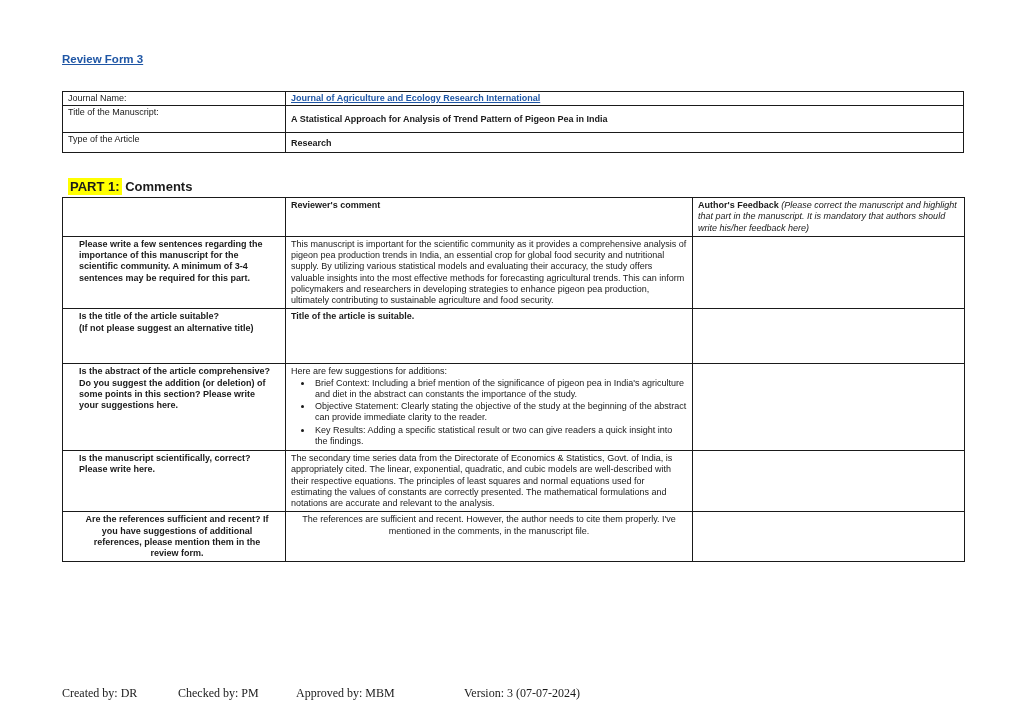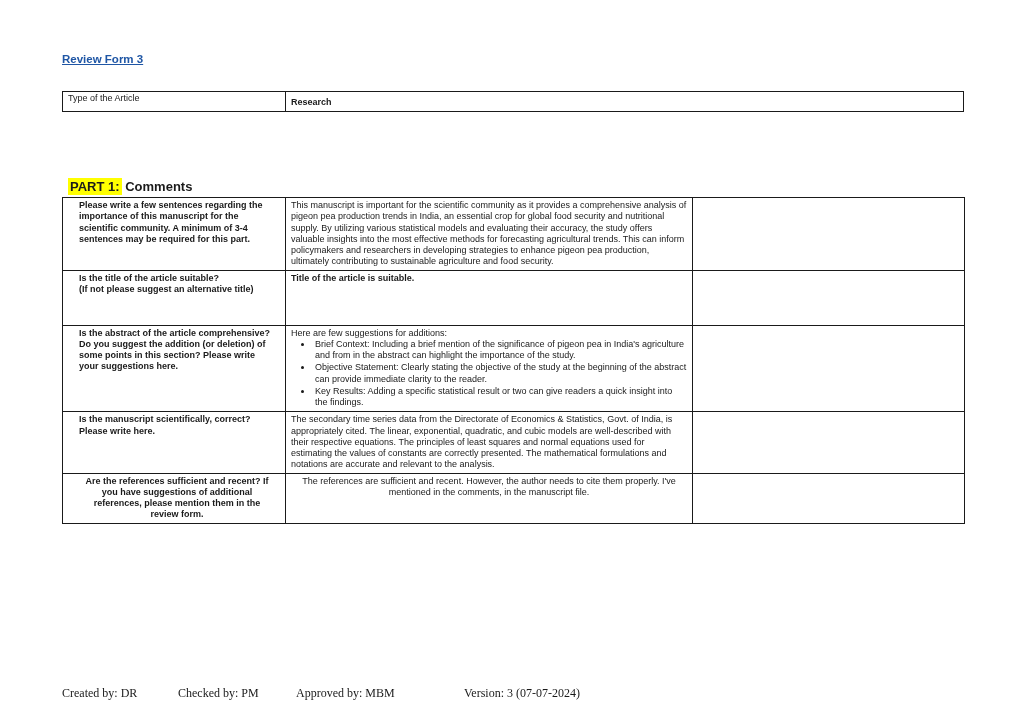--- a/index.html
+++ b/index.html
@@ -62,55 +62,71 @@
   .f-approved { left: 296px; }
   .f-version  { left: 464px; }
 </style>
 </head>
 <body>
 
 <div class="doc-title">Review Form 3</div>
 
 <table class="meta-table">
   <tbody>
+      <tr class="r1">
+    <td class="lbl">Journal Name:</td>
+    <td class="val"><a href="#">Journal of Agriculture and Ecology Research International</a></td>
+  </tr>
+  <tr class="r3">
+    <td class="lbl">Title of the Manuscript:</td>
+    <td class="val">A Statistical Approach for Analysis of Trend Pattern of Pigeon Pea in India</td>
+  </tr>
   <tr class="r4">
     <td class="lbl">Type of the Article</td>
     <td class="val">Research</td>
   </tr>
 </tbody>
   </table>
 
 <div class="part-heading">
   <span class="hl">PART 1:</span><span> Comments</span>
 </div>
 
 <table class="main-table">
   <colgroup>
     <col style="width:223px">
       <col style="width:407px">
       <col style="width:272px">
   </colgroup>
   <tbody>
+      <tr class="head rh">
+    <td></td>
+    <td>Reviewer's comment</td>
+    <td>
+      <span>Author's Feedback</span>
+      <span class="note">(Please correct the manuscript and highlight that part in the manuscript. It is mandatory that authors should write his/her feedback here)</span>
+    </td>
+  </tr>
   <tr class="rr0">
     <td class="q">Please write a few sentences regarding the importance of this manuscript for the scientific community. A minimum of 3-4 sentences may be required for this part.</td>
     <td>This manuscript is important for the scientific community as it provides a comprehensive analysis of pigeon pea production trends in India, an essential crop for global food security and nutritional supply. By utilizing various statistical models and evaluating their accuracy, the study offers valuable insights into the most effective methods for forecasting agricultural trends. This can inform policymakers and researchers in developing strategies to enhance pigeon pea production, ultimately contributing to sustainable agriculture and food security.</td>
     <td></td>
   </tr>
   <tr class="rr1">
     <td class="q">Is the title of the article suitable?
 (If not please suggest an alternative title)</td>
     <td class="bold-answer">Title of the article is suitable.</td>
     <td></td>
   </tr>
   <tr class="rr2">
     <td class="q">Is the abstract of the article comprehensive? Do you suggest the addition (or deletion) of some points in this section? Please write your suggestions here.</td>
     <td>
       <div>Here are few suggestions for additions:</div>
       <ul>
-        <li>Brief Context: Including a brief mention of the significance of pigeon pea in India's agriculture and from in the abstract can highlight the importance of the study.</li>
+        <li>Brief Context: Including a brief mention of the significance of pigeon pea in India's agriculture and diet in the abstract can constants the importance of the study.</li>
         <li>Objective Statement: Clearly stating the objective of the study at the beginning of the abstract can provide immediate clarity to the reader.</li>
         <li>Key Results: Adding a specific statistical result or two can give readers a quick insight into the findings.</li>
       </ul>
     </td>
     <td></td>
   </tr>
   <tr class="rr3">
     <td class="q">Is the manuscript scientifically, correct? Please write here.</td>
     <td>The secondary time series data from the Directorate of Economics &amp; Statistics, Govt. of India, is appropriately cited. The linear, exponential, quadratic, and cubic models are well-described with their respective equations. The principles of least squares and normal equations used for estimating the values of constants are correctly presented. The mathematical formulations and notations are accurate and relevant to the analysis.</td>
     <td></td>

